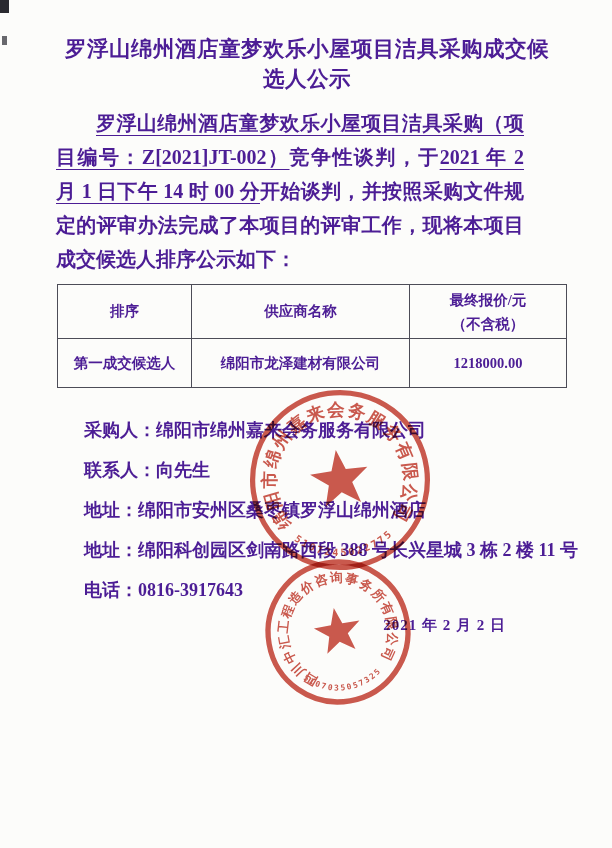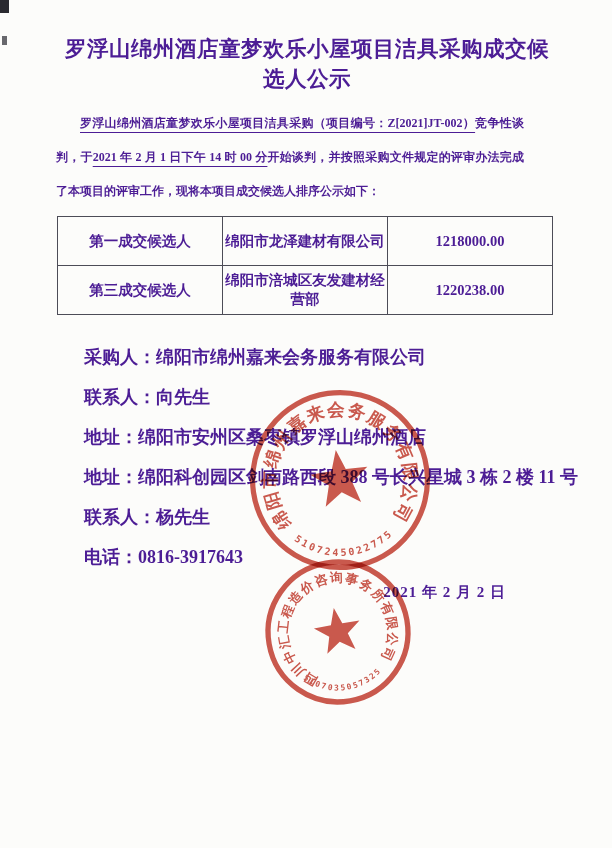--- a/index.html
+++ b/index.html
@@ -22,21 +22,21 @@
     margin:0 auto;
     width:502px;
     font-size:21.5px;
     line-height:30px;
     font-weight:700;
     text-align:center;
     letter-spacing:0.5px;
   }
   .intro{
     margin:12px 0 0 0;
-    font-size:12px;
+    font-size:20px;
     line-height:34px;
     font-weight:700;
     text-align:justify;
     text-indent:2em;
     word-break:break-all;
   }
   .u{
     text-decoration:underline;
     text-underline-offset:5px;
     text-decoration-thickness:1px;
@@ -99,39 +99,41 @@
 <div class="page">
   <div class="speck speck-1"></div>
   <div class="speck speck-2"></div>
 
   <h1 class="title">罗浮山绵州酒店童梦欢乐小屋项目洁具采购成交候选人公示</h1>
 
   <p class="intro"><span class="u">罗浮山绵州酒店童梦欢乐小屋项目洁具采购（项目编号：Z[2021]JT-002）</span><span>竞争性谈判，于</span><span class="u">2021 年 2 月 1 日下午 14 时 00 分</span><span>开始谈判，并按照采购文件规定的评审办法完成了本项目的评审工作，现将本项目成交候选人排序公示如下：</span></p>
 
   <table class="results">
     <tbody>
+      <tr class="hdr">
+        <th class="col-rank">排序</th>
+        <th class="col-supplier">供应商名称</th>
+        <th class="col-price price-hdr">
+          <div>最终报价/元</div>
+          <div>（不含税）</div>
+        </th>
+      </tr>
       <tr class="row">
         <td>第一成交候选人</td>
         <td>绵阳市龙泽建材有限公司</td>
         <td>1218000.00</td>
-      </tr>
-      <tr class="row">
-        <td>第三成交候选人</td>
-        <td>绵阳市涪城区友发建材经营部</td>
-        <td>1220238.00</td>
       </tr>
     </tbody>
   </table>
 
   <div class="info">
     <div class="info-line">采购人：绵阳市绵州嘉来会务服务有限公司</div>
     <div class="info-line">联系人：向先生</div>
     <div class="info-line">地址：绵阳市安州区桑枣镇罗浮山绵州酒店</div>
     <div class="info-line">地址：绵阳科创园区剑南路西段 388 号长兴星城 3 栋 2 楼 11 号</div>
-    <div class="info-line">联系人：杨先生</div>
     <div class="info-line">电话：0816-3917643</div>
   </div>
 
   <div class="date">2021 年 2 月 2 日</div>
 
   <svg class="stamp stamp-1" width="190" height="190" viewBox="0 0 200 200">
     <defs>
       <path id="s1ring" d="M 100,168 a 68,68 0 1 1 0,-136 a 68,68 0 1 1 0,136"></path>
       <path id="s1num" d="M 20,100 a 80,80 0 0 0 160,0"></path>
     </defs>

